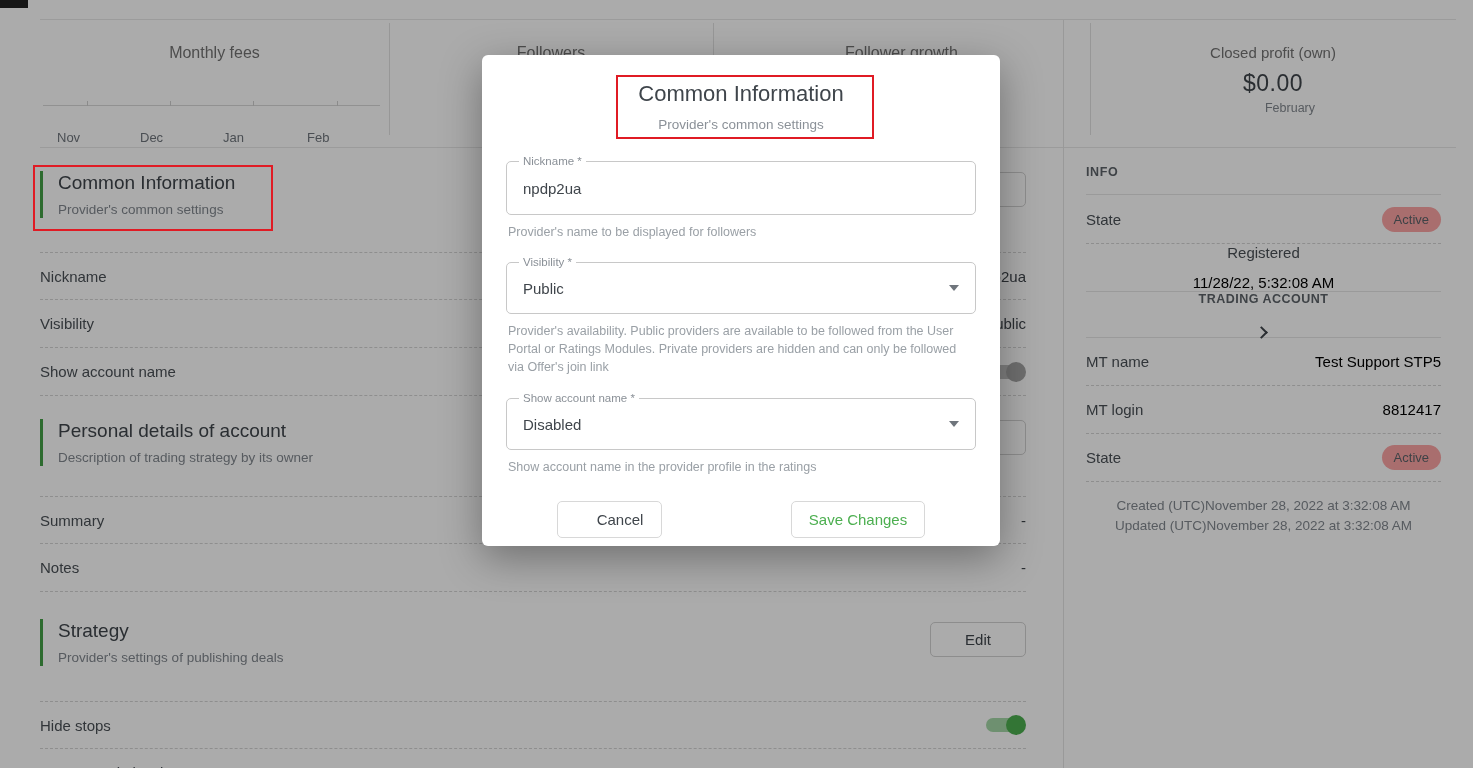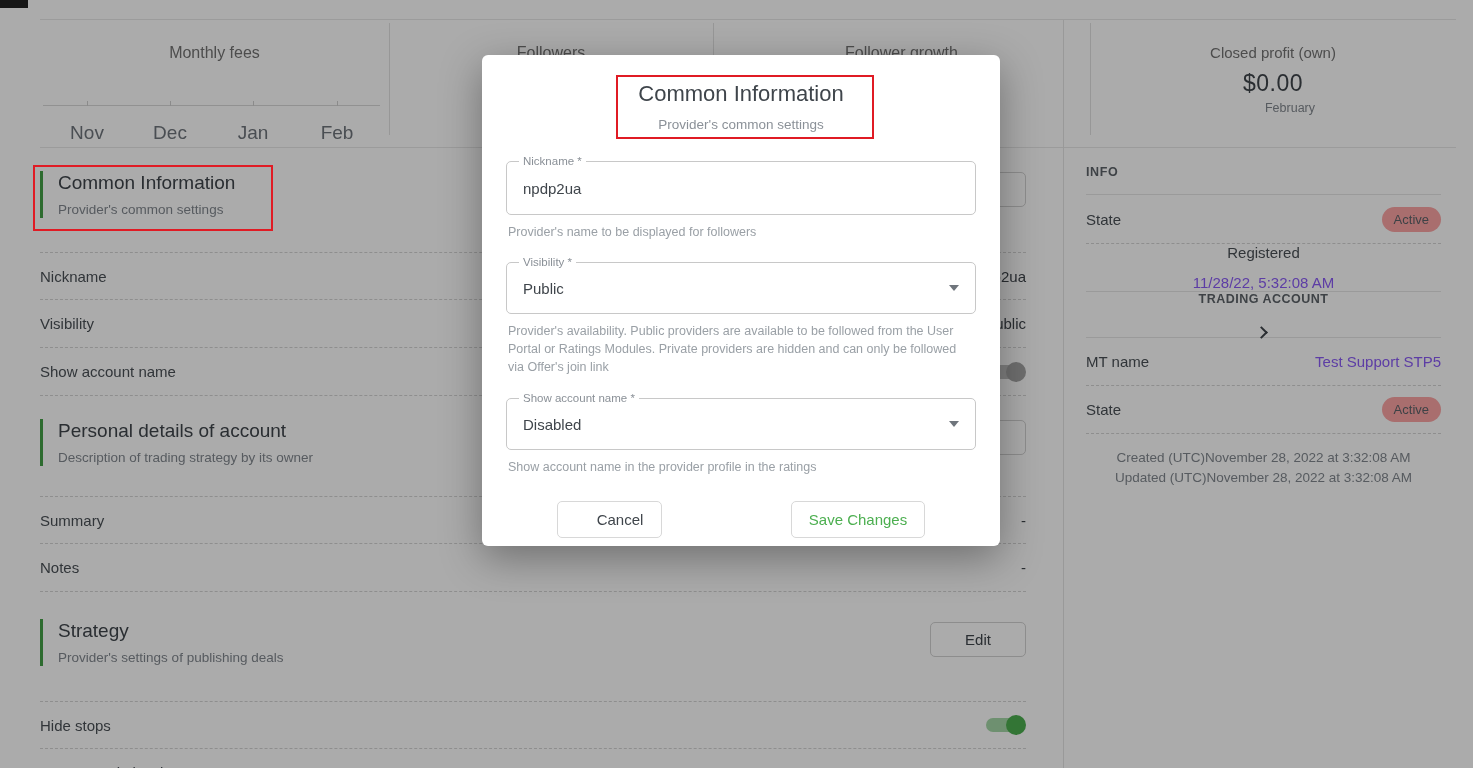--- a/index.html
+++ b/index.html
@@ -12,21 +12,21 @@
   
   .topline { position:absolute; left:40px; right:17px; top:19px; height:0; border-top:1px solid #e8e8e8; }
   .topline-bottom { position:absolute; left:40px; right:17px; top:147px; height:0; border-top:1px solid #e8e8e8; }
   .vdiv { position:absolute; top:23px; height:112px; width:1px; background:#e2e2e2; }
   .main-vdiv { position:absolute; top:20px; bottom:0; width:1px; background:#e4e4e4; left:1063px; }
   .card-title { position:absolute; top:44px; height:18px; font-size:16px; color:#737373; text-align:center; }
   .artifact { position:absolute; left:0; top:0; width:28px; height:8px; background:#222; }
 
   .axis { position:absolute; left:43px; top:105px; width:337px; border-top:1px solid #d9d9d9; }
   .tick { position:absolute; top:-5px; width:1px; height:5px; background:#cfcfcf; }
-  .tick-label { position:absolute; top:16px; width:60px; margin-left:-30px; text-align:center; font-size:19px; color:#6f757c; }
+  .tick-label { position:absolute; top:24px; width:60px; margin-left:-30px; font-size:13px; color:#6f757c; }
 
   .cp-value { position:absolute; top:70px; height:26px; font-size:23px; color:#3f454b; text-align:center; letter-spacing:.5px; }
   .cp-period { position:absolute; top:101px; height:15px; font-size:12.5px; color:#82888f; text-align:center;padding-left:34px; }
 
   
   .section-head { position:absolute; left:40px; border-left:3px solid #43a047; padding-left:15px; }
   .section-head h2 { margin:0; font-size:19px; font-weight:400; color:#3f454b; line-height:23px; }
   .section-head p { margin:8px 0 0 0; font-size:13.5px; color:#82888f; line-height:16px; }
 
   .rows { position:absolute; left:40px; width:986px; }
@@ -46,21 +46,21 @@
   .switch.on .knob { background:#4caf50; }
   .switch.off .track { background:rgba(0,0,0,.25); }
   .switch.off .knob { background:#a6a6a6; }
 
   
   .rpanel { position:absolute; left:1086px; top:150px; width:355px; }
   .rp-header { height:45px; display:flex; align-items:center; font-size:12.5px; font-weight:bold;
     letter-spacing:.6px; color:#5d6369; border-bottom:1px solid #e6e6e6; }
   .rp-row { height:48px; display:flex; align-items:center; justify-content:space-between; }
   .rp-row .lbl { font-size:15px; color:#4a5056; }
-  .rp-row .val { font-size:15px; color:#8b5cf6; }
+  .rp-row .val { font-size:15px; color:#000000; }
   .rp-row.dashed { border-bottom:1px dashed #d4d4d4; }
   .rp-row.solid { border-bottom:1px solid #e6e6e6;flex-direction:column; }
   .rp-subhead { font-size:12.5px; font-weight:bold; letter-spacing:.5px; color:#5d6369; }
   .badge { background:#fca5a5; color:#5d6369; font-size:13px; padding:5px 12px; border-radius:14px; }
   .chev { width:9px; height:9px; border-top:2px solid #3f454b; border-right:2px solid #3f454b;
     transform:rotate(45deg); margin-right:4px; }
   .rp-meta { padding-top:14px; }
   .rp-meta .mrow { display:flex; justify-content:center; font-size:13.5px; color:#82888f; line-height:20px; }
 
   
@@ -194,20 +194,24 @@
     </div>
     <div class="rp-row solid" style="height:46px;">
       <span class="rp-subhead">TRADING ACCOUNT</span>
       <span class="chev"></span>
     </div>
     <div class="rp-row dashed">
       <span class="lbl">MT name</span>
       <span class="val">Test Support STP5</span>
     </div>
     <div class="rp-row dashed">
+      <span class="lbl">MT login</span>
+      <span class="val">8812417</span>
+    </div>
+    <div class="rp-row dashed">
       <span class="lbl">State</span>
       <span class="badge">Active</span>
     </div>
     <div class="rp-meta">
       <div class="mrow">
         <span>Created (UTC)</span>
         <span>November 28, 2022 at 3:32:08 AM</span>
       </div>
       <div class="mrow">
         <span>Updated (UTC)</span>

